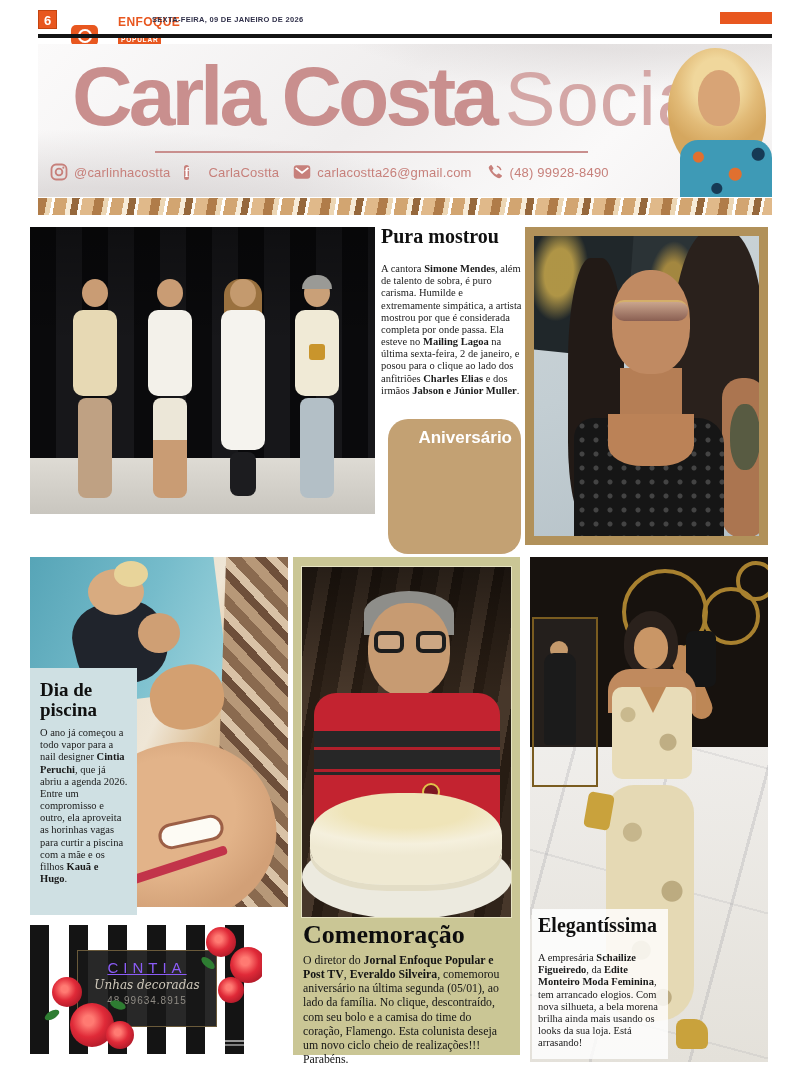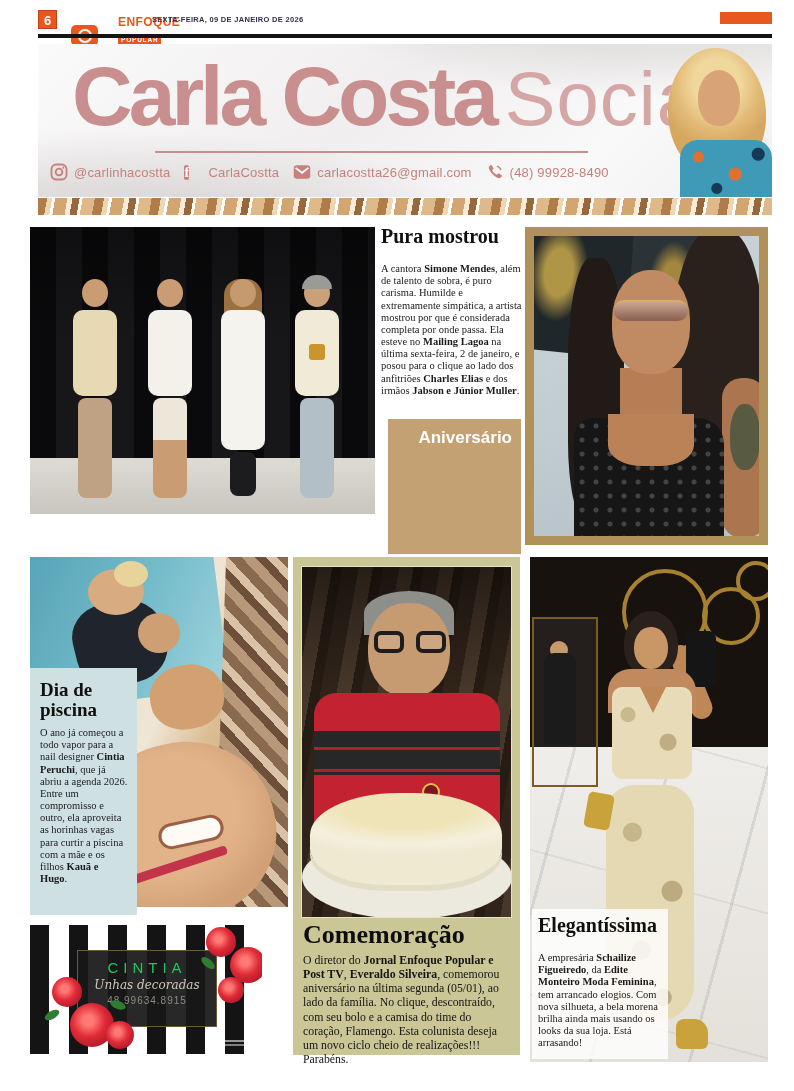--- a/index.html
+++ b/index.html
@@ -72,21 +72,21 @@
   .ghead { width:26px; height:28px; border-radius:50%; margin:0 auto; position:relative; }
   .ghcap { position:absolute; left:-2px; top:-4px; width:30px; height:14px; border-radius:14px 14px 0 0; }
   .gtorso { width:44px; height:86px; border-radius:10px; margin:3px auto 0; position:relative; }
   .glegs { width:34px; height:100px; border-radius:8px; margin:2px auto 0; }
   .glogo { position:absolute; left:14px; top:34px; width:16px; height:16px; background:#c9952c; border-radius:3px; }
   .ghairw { position:absolute; left:16px; top:0; width:38px; height:96px; background:#9a713f; border-radius:16px; }
 
   .article-pura { position:absolute; left:381px; top:226px; width:141px; }
 
   .aniv-box { position:absolute; left:388px; top:419px; width:133px; height:135px; background:#c3a173;
-              padding:10px 9px 0 8px; text-align:right; }
+              padding:10px 9px 0 8px; text-align:right;border-radius:20px; }
   .aniv-title { color:#fff; font:bold 17px/18px "Liberation Sans", sans-serif; }
   .aniv-body { color:#fff; font:bold 9.5px/1.2 "Liberation Sans", sans-serif; margin-top:3px; }
   .aniv-body b { font-weight:800; }
 
   .photo-selfie { position:absolute; left:525px; top:227px; width:243px; height:318px;
                   background:#b1915a; padding:9px; }
   .ps-inner { position:relative; width:100%; height:100%; overflow:hidden;
               background:linear-gradient(160deg,#ccd4d7 0%, #c3ced3 45%, #b5c1c7 100%); }
   .ps-art { position:absolute; left:-12px; top:-14px; width:118px; height:132px; background:#20272a; transform:rotate(6deg);
             background-image:radial-gradient(40% 60% at 30% 40%, rgba(200,168,75,.85) 0 30%, rgba(0,0,0,0) 62%),
@@ -125,21 +125,21 @@
 
   .piscina-box { position:absolute; left:30px; top:668px; width:107px; height:247px; background:#cfe0e3; padding:12px 9px 0 10px; }
   .piscina-box .art-title { font-size:19px; line-height:20px; }
   .piscina-box .art-body { margin-top:7px; }
 
   
   .ad-cintia { position:absolute; left:30px; top:925px; width:232px; height:129px; overflow:hidden;
      background:repeating-linear-gradient(90deg,#141414 0 19px,#ffffff 19px 39px); }
   .ad-panel { position:absolute; left:47px; top:25px; width:140px; height:77px; background:rgba(24,24,24,.93);
               border:1px solid #6a5a3a; text-align:center; padding-top:9px; }
-  .ad-brand { color:#22c55e; font:300 15px/16px "Liberation Sans", sans-serif; letter-spacing:5px; }
+  .ad-brand { color:#8b5cf6; font:300 15px/16px "Liberation Sans", sans-serif; letter-spacing:5px;text-decoration:underline; }
   .ad-sub { color:#cfc8ba; font:italic 12px/14px "DejaVu Serif", serif; margin-top:2px; }
   .ad-phone { color:#8f8b84; font:10px/12px "Liberation Sans", sans-serif; letter-spacing:1px; margin-top:3px; }
   .rose { position:absolute; border-radius:50%;
           background:radial-gradient(circle at 42% 40%, #ff7a72 0 14%, #e02a38 45%, #8f0f1f 100%); }
   .leaf { position:absolute; width:16px; height:8px; background:#2e7d32; border-radius:50%; }
   .ad-credit { position:absolute; right:14px; bottom:12px; width:34px; height:2px; background:rgba(255,255,255,.55); }
   .ad-credit2 { position:absolute; right:14px; bottom:8px; width:26px; height:2px; background:rgba(255,255,255,.45); }
 
   
   .olive-block { position:absolute; left:293px; top:557px; width:227px; height:498px; background:#cac695; }

